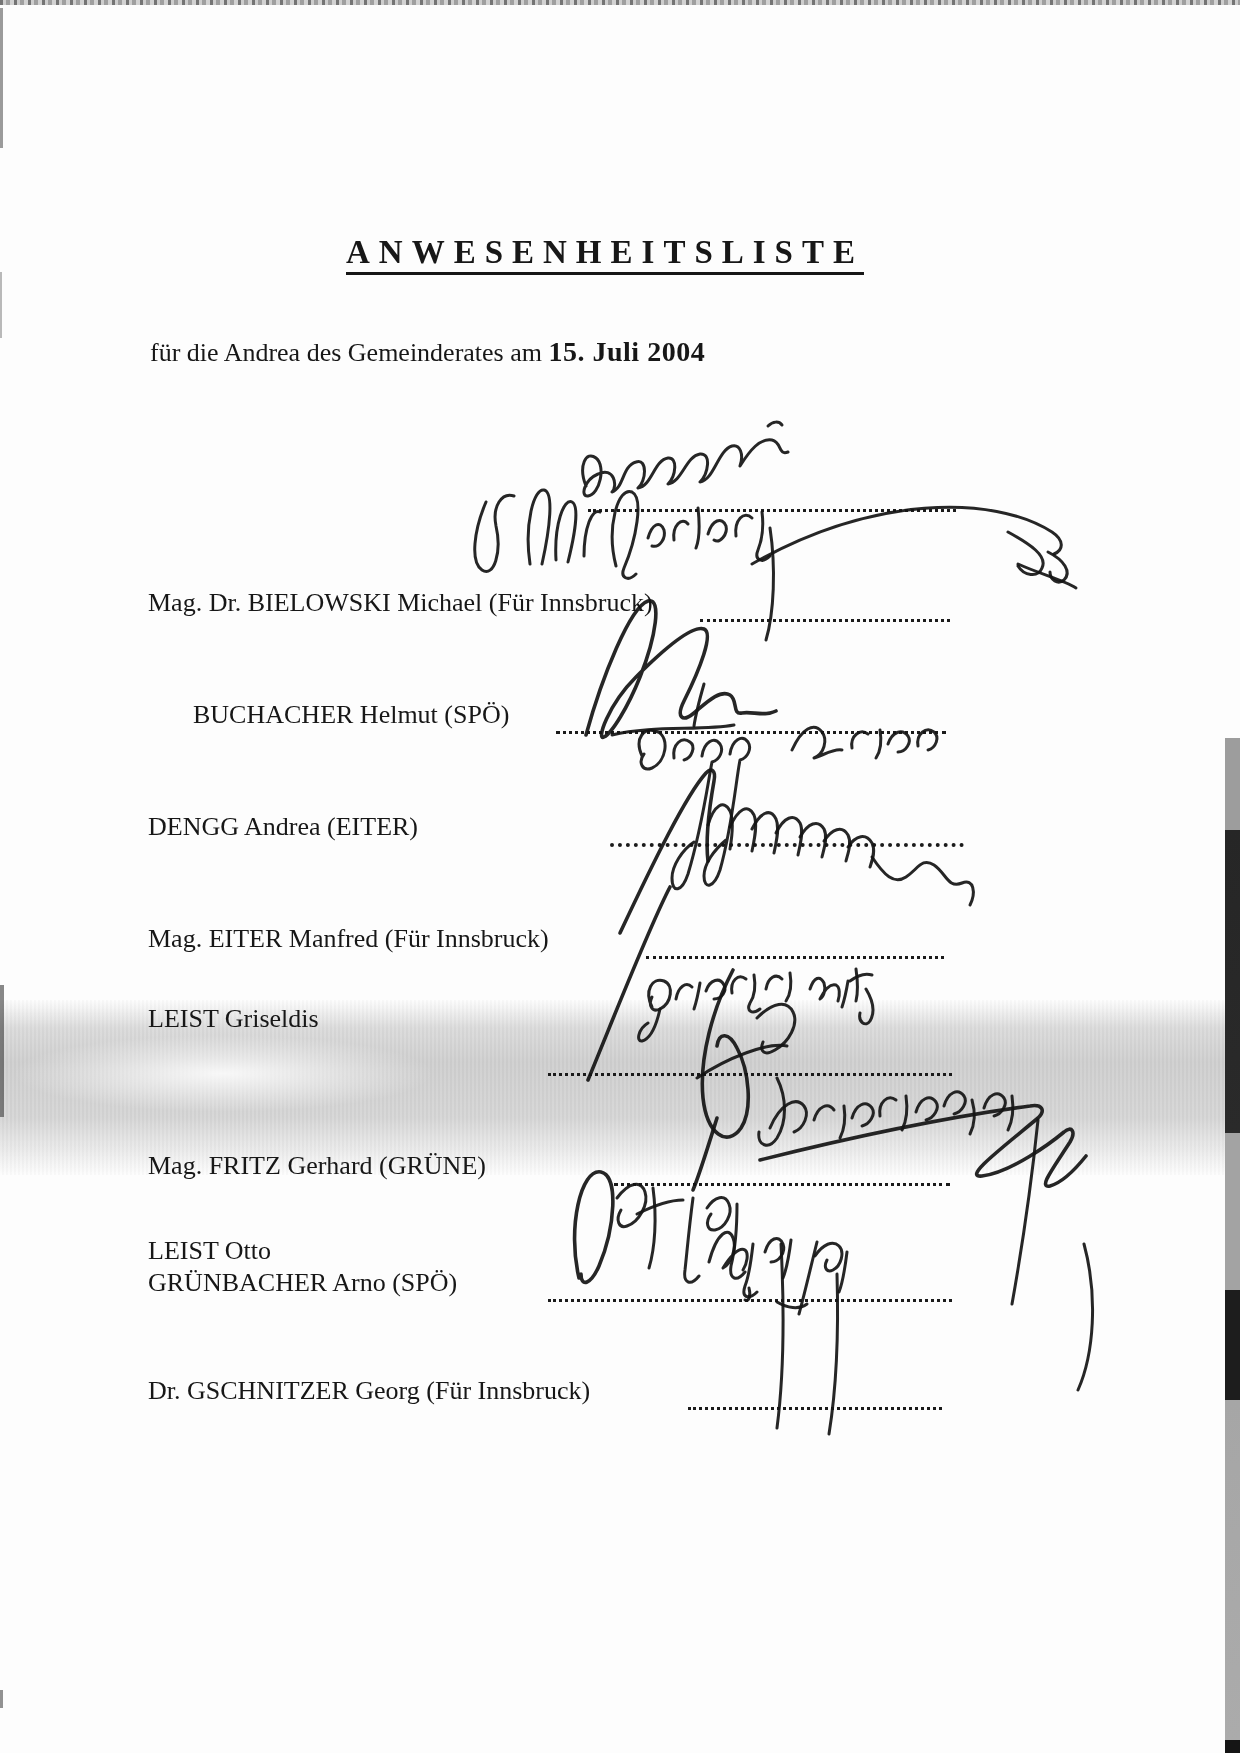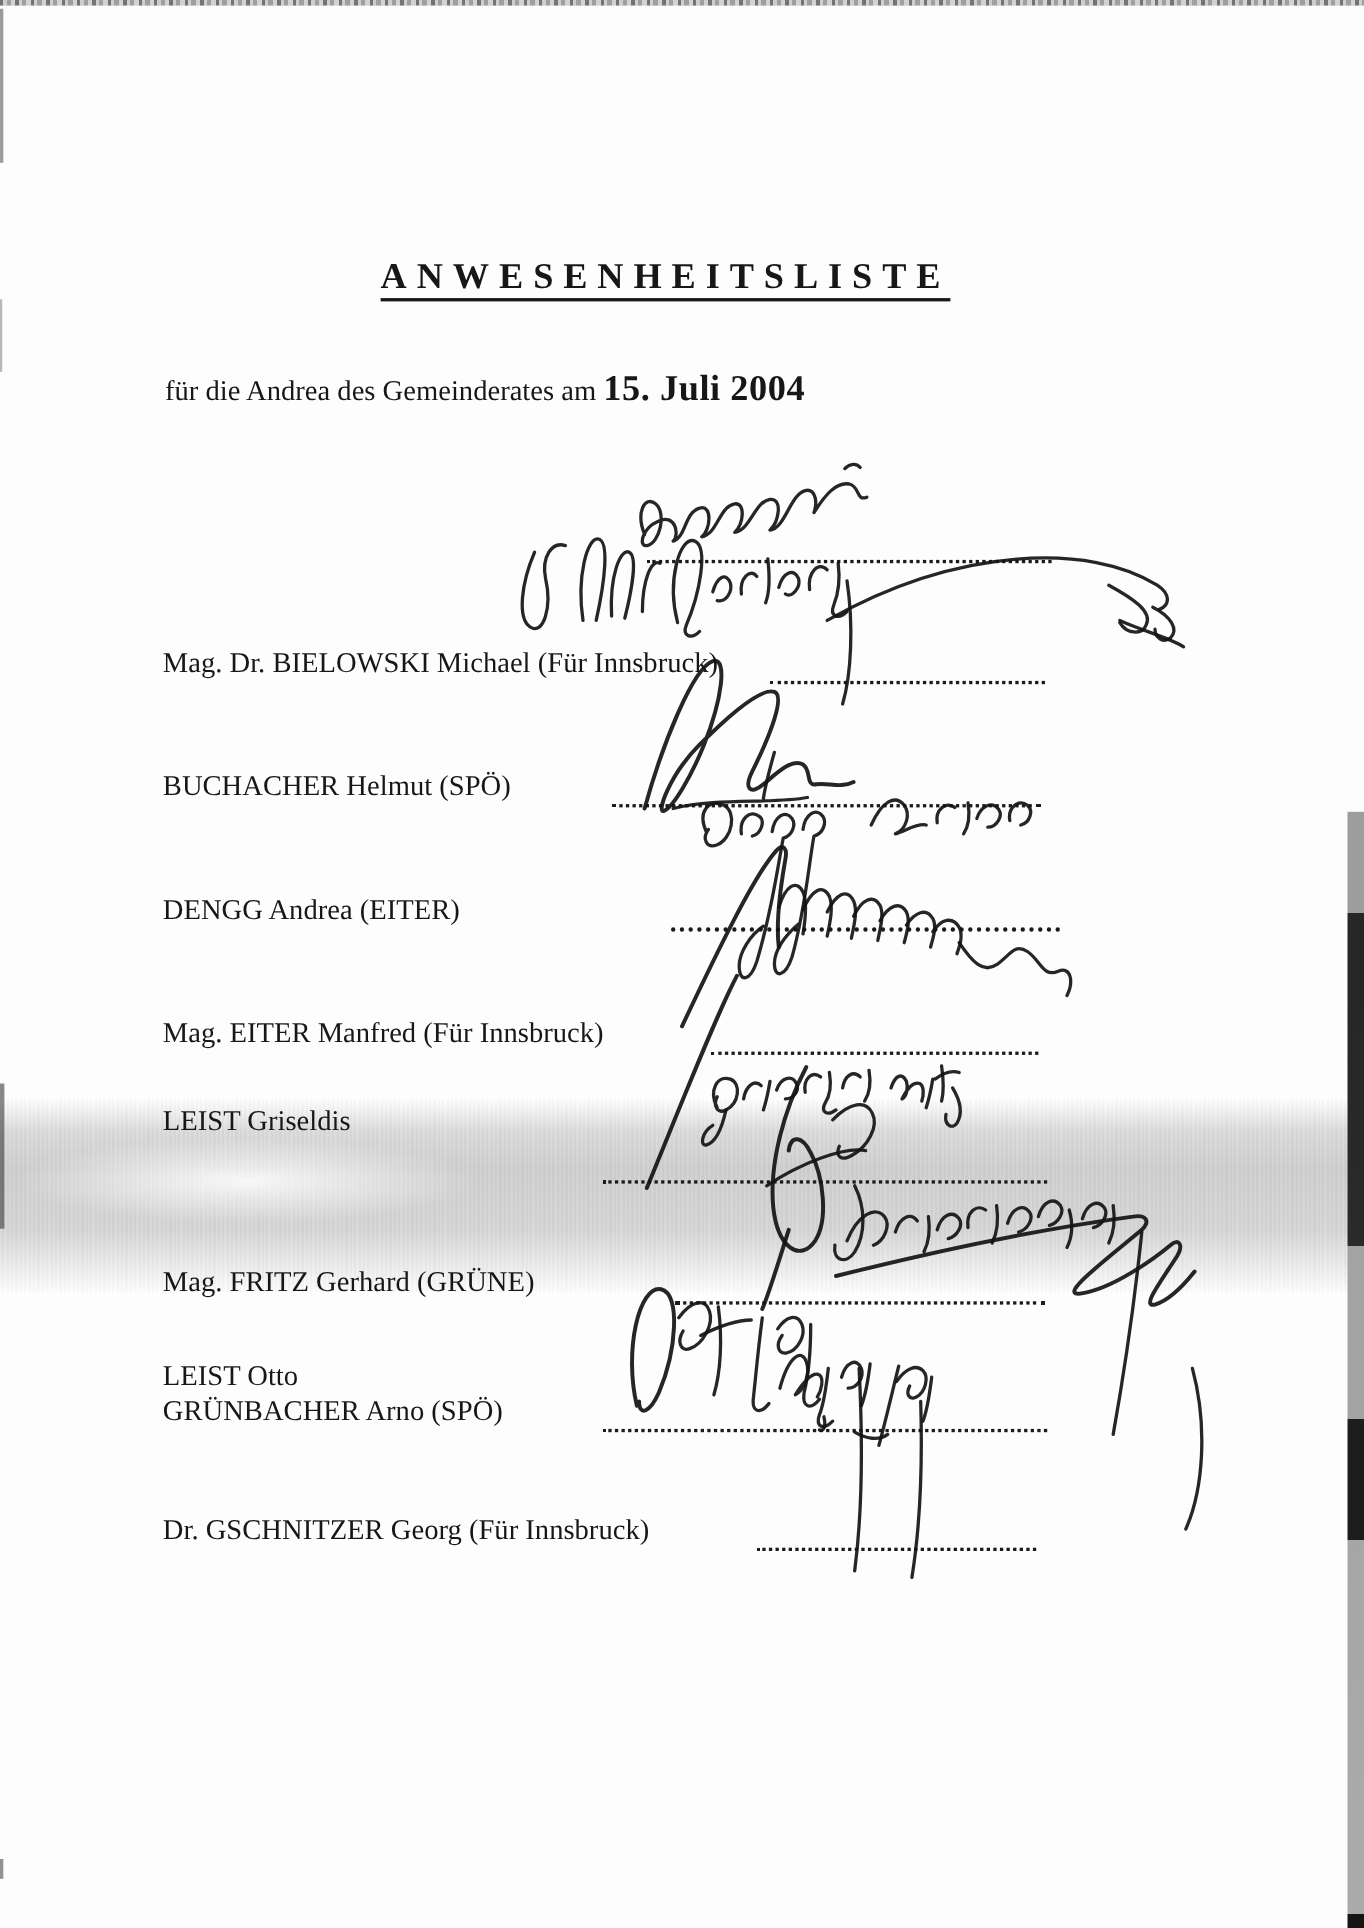--- a/index.html
+++ b/index.html
@@ -52,34 +52,34 @@
         rgba(198,198,198,.34) 150px,
         rgba(212,212,212,0) 175px);
   }
   
   .title{
     position:absolute;left:0;top:186px;width:1210px;z-index:2;
     text-align:center;font-size:33px;font-weight:bold;letter-spacing:9px;
     text-decoration:underline;text-underline-offset:9px;text-decoration-thickness:3px;margin-top:48px;
   }
   .subtitle{position:absolute;left:150px;top:336px;z-index:2;font-size:26px;}
-  .subtitle .date{font-size:33px;font-weight:bold;letter-spacing:.5px;}
+  .subtitle .date{font-size:28px;font-weight:bold;letter-spacing:.5px;}
   .lbl{position:absolute;left:148px;z-index:2;font-size:26px;line-height:34px;white-space:nowrap;}
   .strike{text-decoration:line-through;text-decoration-thickness:3px;}
   .dots{position:absolute;z-index:2;height:0;border-bottom:3.5px dotted #1b1b1b;}
   .d0{left:588px;top:509px;width:368px;}
   .d1{left:700px;top:619px;width:250px;}
   .d2{left:556px;top:731px;width:390px;}
   .d3{left:610px;top:843px;width:354px;border-bottom-width:4px;}
   .d4{left:646px;top:956px;width:298px;}
   .d5{left:548px;top:1073px;width:404px;}
   .d6{left:614px;top:1183px;width:336px;}
   .d7{left:548px;top:1299px;width:404px;}
   .d8{left:688px;top:1407px;width:254px;}
-  .l0{top:478px;} .l1{top:586px;} .l2{top:698px;} .l3{top:810px;} .l4{top:922px;text-align:right;}
+  .l0{top:478px;} .l1{top:586px;} .l2{top:698px;margin-left:45px;} .l3{top:810px;} .l4{top:922px;text-align:right;}
   .l5a{top:1002px;} .l5b{top:1040px;}
   .l6{top:1149px;text-align:center;} .l7a{top:1234px;} .l7b{top:1266px;} .l8{top:1374px;}
   
   .sig{position:absolute;z-index:3;pointer-events:none;}
   .sig path{fill:none;stroke:#141414;stroke-width:3;stroke-linecap:round;stroke-linejoin:round;opacity:.92;}
   .sig .w{stroke-width:3.6;}
 </style>
 </head>
 <body>
 

